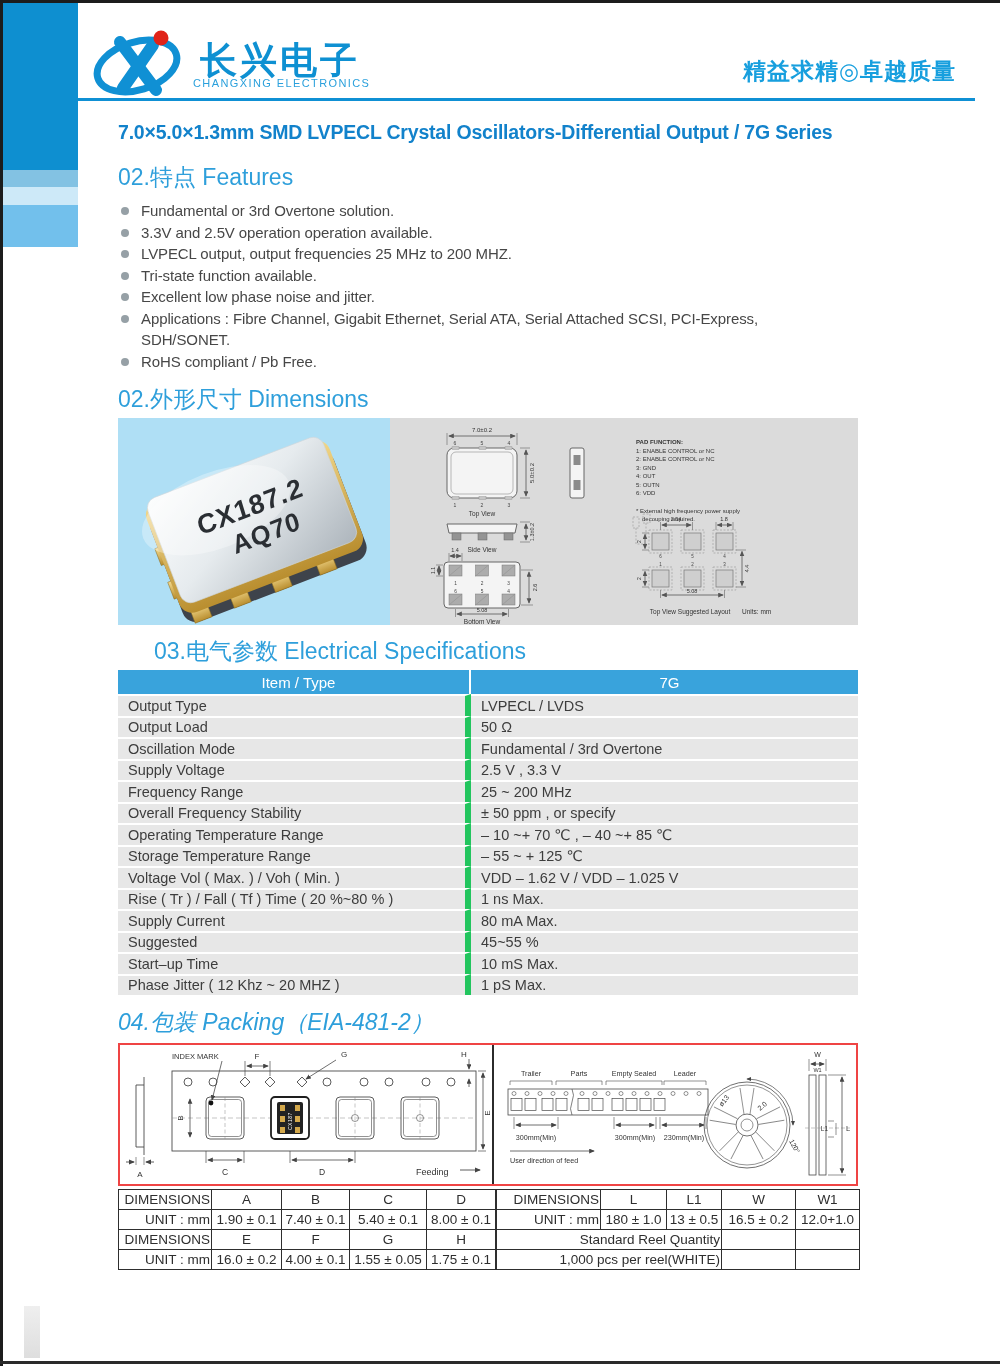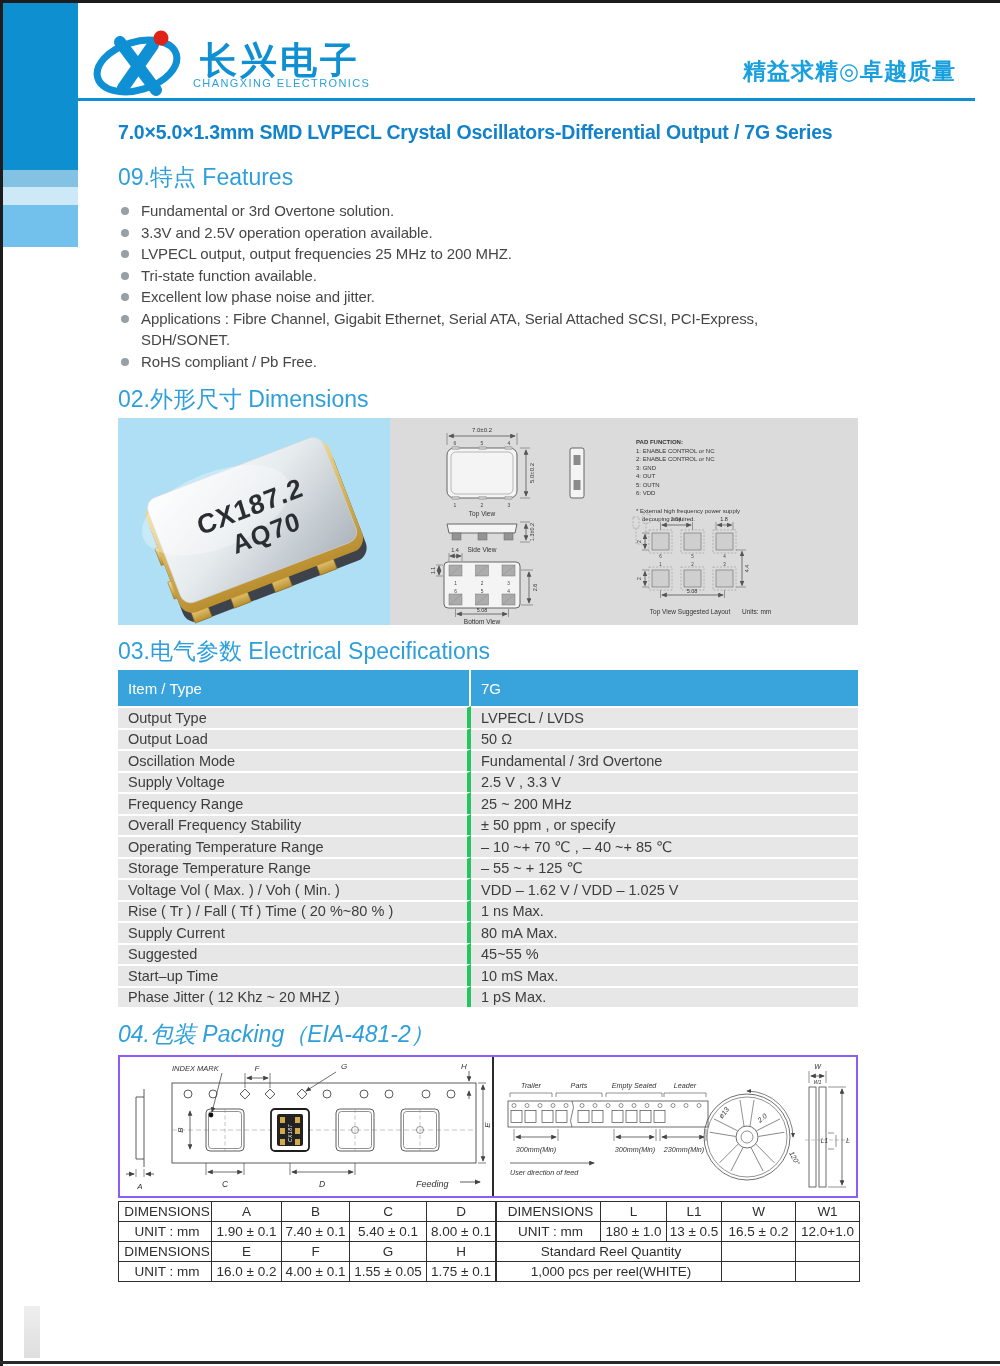--- a/index.html
+++ b/index.html
@@ -23,44 +23,44 @@
   .logo-cn{position:absolute;left:200px;top:36px;font-size:37px;font-weight:bold;color:#0E90D2;letter-spacing:3px;white-space:nowrap;}
   .logo-en{position:absolute;left:193px;top:77px;font-size:11px;color:#2AA0DC;letter-spacing:1.4px;white-space:nowrap;}
   .slogan{position:absolute;right:44px;top:56px;font-size:23px;font-weight:bold;color:#179FDE;letter-spacing:1px;white-space:nowrap;}
   .header-rule{position:absolute;left:78px;top:98px;width:897px;height:3px;background:#0F90D4;}
   
   .content{position:absolute;left:118px;top:120px;width:740px;}
   .doc-title{font-size:19.5px;line-height:24px;font-weight:bold;color:#1282CB;letter-spacing:-0.2px;white-space:nowrap;}
   .sec-heading{font-size:23px;line-height:28px;color:#2E9FDB;font-weight:normal;white-space:nowrap;}
   .h01{margin-top:19px;}
   .h02{margin-top:13px;}
-  .h03{margin-top:12px;}
+  .h03{margin-top:12px;margin-left:36px;}
   .h04{margin-top:13px;font-style:italic;}
   
   .features{list-style:none;margin:9px 0 0;padding:0;width:722px;}
   .features li{position:relative;padding-left:23px;font-size:15px;line-height:21.5px;color:#474747;letter-spacing:-0.1px;}
   .features .dot{position:absolute;left:3px;top:7px;width:8px;height:8px;border-radius:50%;background:#96A0A6;}
   
   .dims-panel{display:flex;margin-top:5px;}
   .chip-panel{width:272px;height:207px;background:#AFDFF5;}
   .draw-panel{width:468px;height:207px;background:#DBDBDB;}
   
   .etable{width:740px;border-collapse:separate;border-spacing:0;table-layout:fixed;margin-top:5px;}
-  .etable th{background:#39A3DC;color:#ffffff;font-weight:normal;text-align:left;font-size:15px;height:36px;padding:0 0 0 10px;}
+  .etable th{background:#39A3DC;color:#ffffff;font-weight:normal;text-align:center;font-size:15px;height:24px;padding:0 0 0 10px;}
   .etable th:first-child{border-right:2px solid #ffffff;}
   .etable td{background:#E7E7E7;font-size:14.5px;color:#3d3d3d;height:19.5px;padding:0 0 0 10px;border-top:2px solid #ffffff;white-space:nowrap;}
-  .etable td:first-child{border-right:4px solid #22c55e;}
-  
-  .pack-box{margin-top:7px;width:736px;height:139px;border:2px solid #8b5cf6;display:flex;background:#fff;font-style:italic;}
+  .etable td:first-child{border-right:6px solid #22c55e;}
+  
+  .pack-box{margin-top:7px;width:736px;height:139px;border:2px solid #ef4444;display:flex;background:#fff;}
   .pk-left{width:372px;height:139px;border-right:2px solid #2b2b2b;}
   .pk-right{width:362px;height:139px;text-align:center;}
   .pk-tables{display:flex;margin-top:3px;}
   table.pkt{border-collapse:collapse;table-layout:fixed;}
   .pkt td{border:1.6px solid #2e2e2e;height:19px;font-size:13.5px;color:#2e2e2e;text-align:center;padding:0 1px;white-space:nowrap;overflow:hidden;}
-  .pkt td.lbl{text-align:center;padding-left:5px;}
+  .pkt td.lbl{text-align:right;padding-left:5px;}
   
   .smudge{position:absolute;left:24px;top:1306px;width:16px;height:52px;background:linear-gradient(#e6e6e6,#cccccc);opacity:.65;}
 </style>
 </head>
 <body>
 
 <div class="pb-top"></div>
 <div class="pb-left"></div>
 <div class="pb-bottom"></div>
 
@@ -77,21 +77,21 @@
 </svg>
 <div class="logo-cn">长兴电子</div>
 <div class="logo-en">CHANGXING ELECTRONICS</div>
 <div class="slogan">精益求精◎卓越质量</div>
 <div class="header-rule"></div>
 
 <div class="content">
 
   <div class="doc-title">7.0×5.0×1.3mm SMD LVPECL Crystal Oscillators-Differential Output / 7G Series</div>
 
-  <div class="sec-heading h01">09.特点 Features</div>
+  <div class="sec-heading h01">02.特点 Features</div>
   <ul class="features">
     <li><span class="dot"></span><span>Fundamental or 3rd Overtone solution.</span></li>
     <li><span class="dot"></span><span>3.3V and 2.5V operation operation available.</span></li>
     <li><span class="dot"></span><span>LVPECL output, output frequencies 25 MHz to 200 MHZ.</span></li>
     <li><span class="dot"></span><span>Tri-state function available.</span></li>
     <li><span class="dot"></span><span>Excellent low phase noise and jitter.</span></li>
     <li><span class="dot"></span><span>Applications : Fibre Channel, Gigabit Ethernet, Serial ATA, Serial Attached SCSI, PCI-Express, SDH/SONET.</span></li>
     <li><span class="dot"></span><span>RoHS compliant / Pb Free.</span></li>
   </ul>
 

